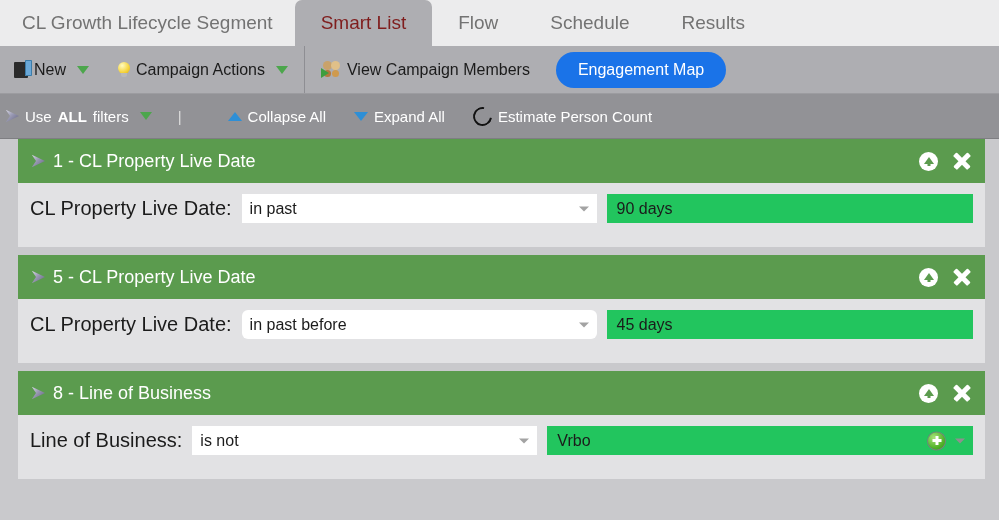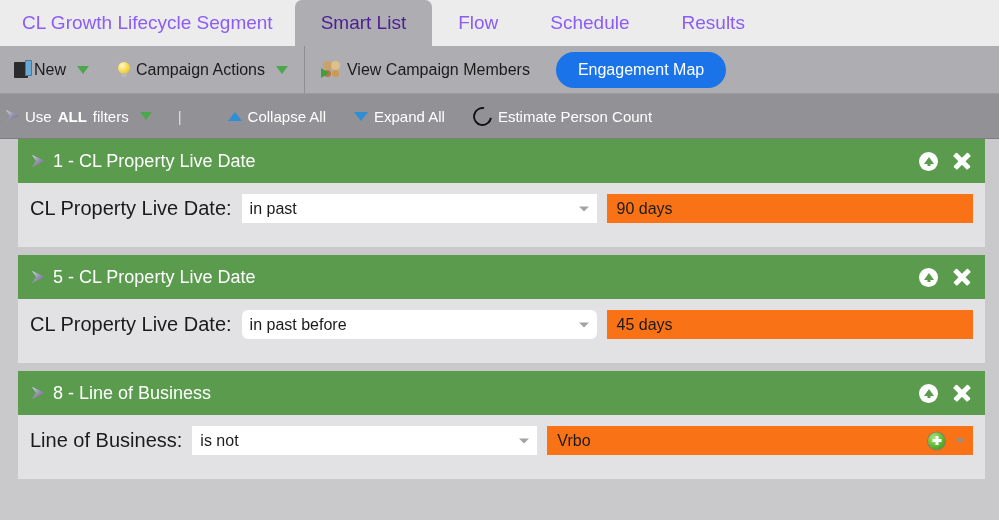--- a/index.html
+++ b/index.html
@@ -12,28 +12,28 @@
   .app{position:relative;width:999px;height:520px;}
 
   
   .tabbar{
     position:relative;height:46px;background:#ececed;
     display:flex;align-items:flex-end;
   }
   .tab{
     height:46px;line-height:46px;
     padding:0 26px;
-    font-size:19px;color:#8b5cf6;
+    font-size:19px;color:#737373;
     border-radius:7px 7px 0 0;
     white-space:nowrap;
     cursor:default;
   }
   .tab.first{padding-left:22px;padding-right:22px;}
   .tab.active{
-    background:#aeaeb2;color:#4c1d95;
+    background:#aeaeb2;color:#7f1d1d;
   }
 
   
   .toolbar{
     height:47px;background:#aeaeb2;
     display:flex;align-items:center;
     border-bottom:1px solid #9c9ca0;
   }
   .tb-item{
     display:flex;align-items:center;gap:6px;
@@ -178,21 +178,21 @@
     padding:0 26px 0 8px;box-sizing:border-box;
     flex:0 0 auto;cursor:default;
   }
   .fselect .arr{
     position:absolute;right:8px;top:50%;transform:translateY(-50%);
     width:0;height:0;
     border-left:5px solid transparent;border-right:5px solid transparent;
     border-top:5px solid #a3a3a3;
   }
   .fvalue{
-    position:relative;background:#f97316;height:29px;
+    position:relative;background:#22c55e;height:29px;
     display:flex;align-items:center;
     font-size:16px;color:#1b1b1b;
     padding:8px 10px;box-sizing:border-box;
     margin-left:10px;flex:1 1 auto;cursor:text;
   }
   .fvalue .tools{
     position:absolute;right:8px;top:50%;transform:translateY(-50%);
     display:flex;align-items:center;gap:10px;
   }
   .ico-plus{

